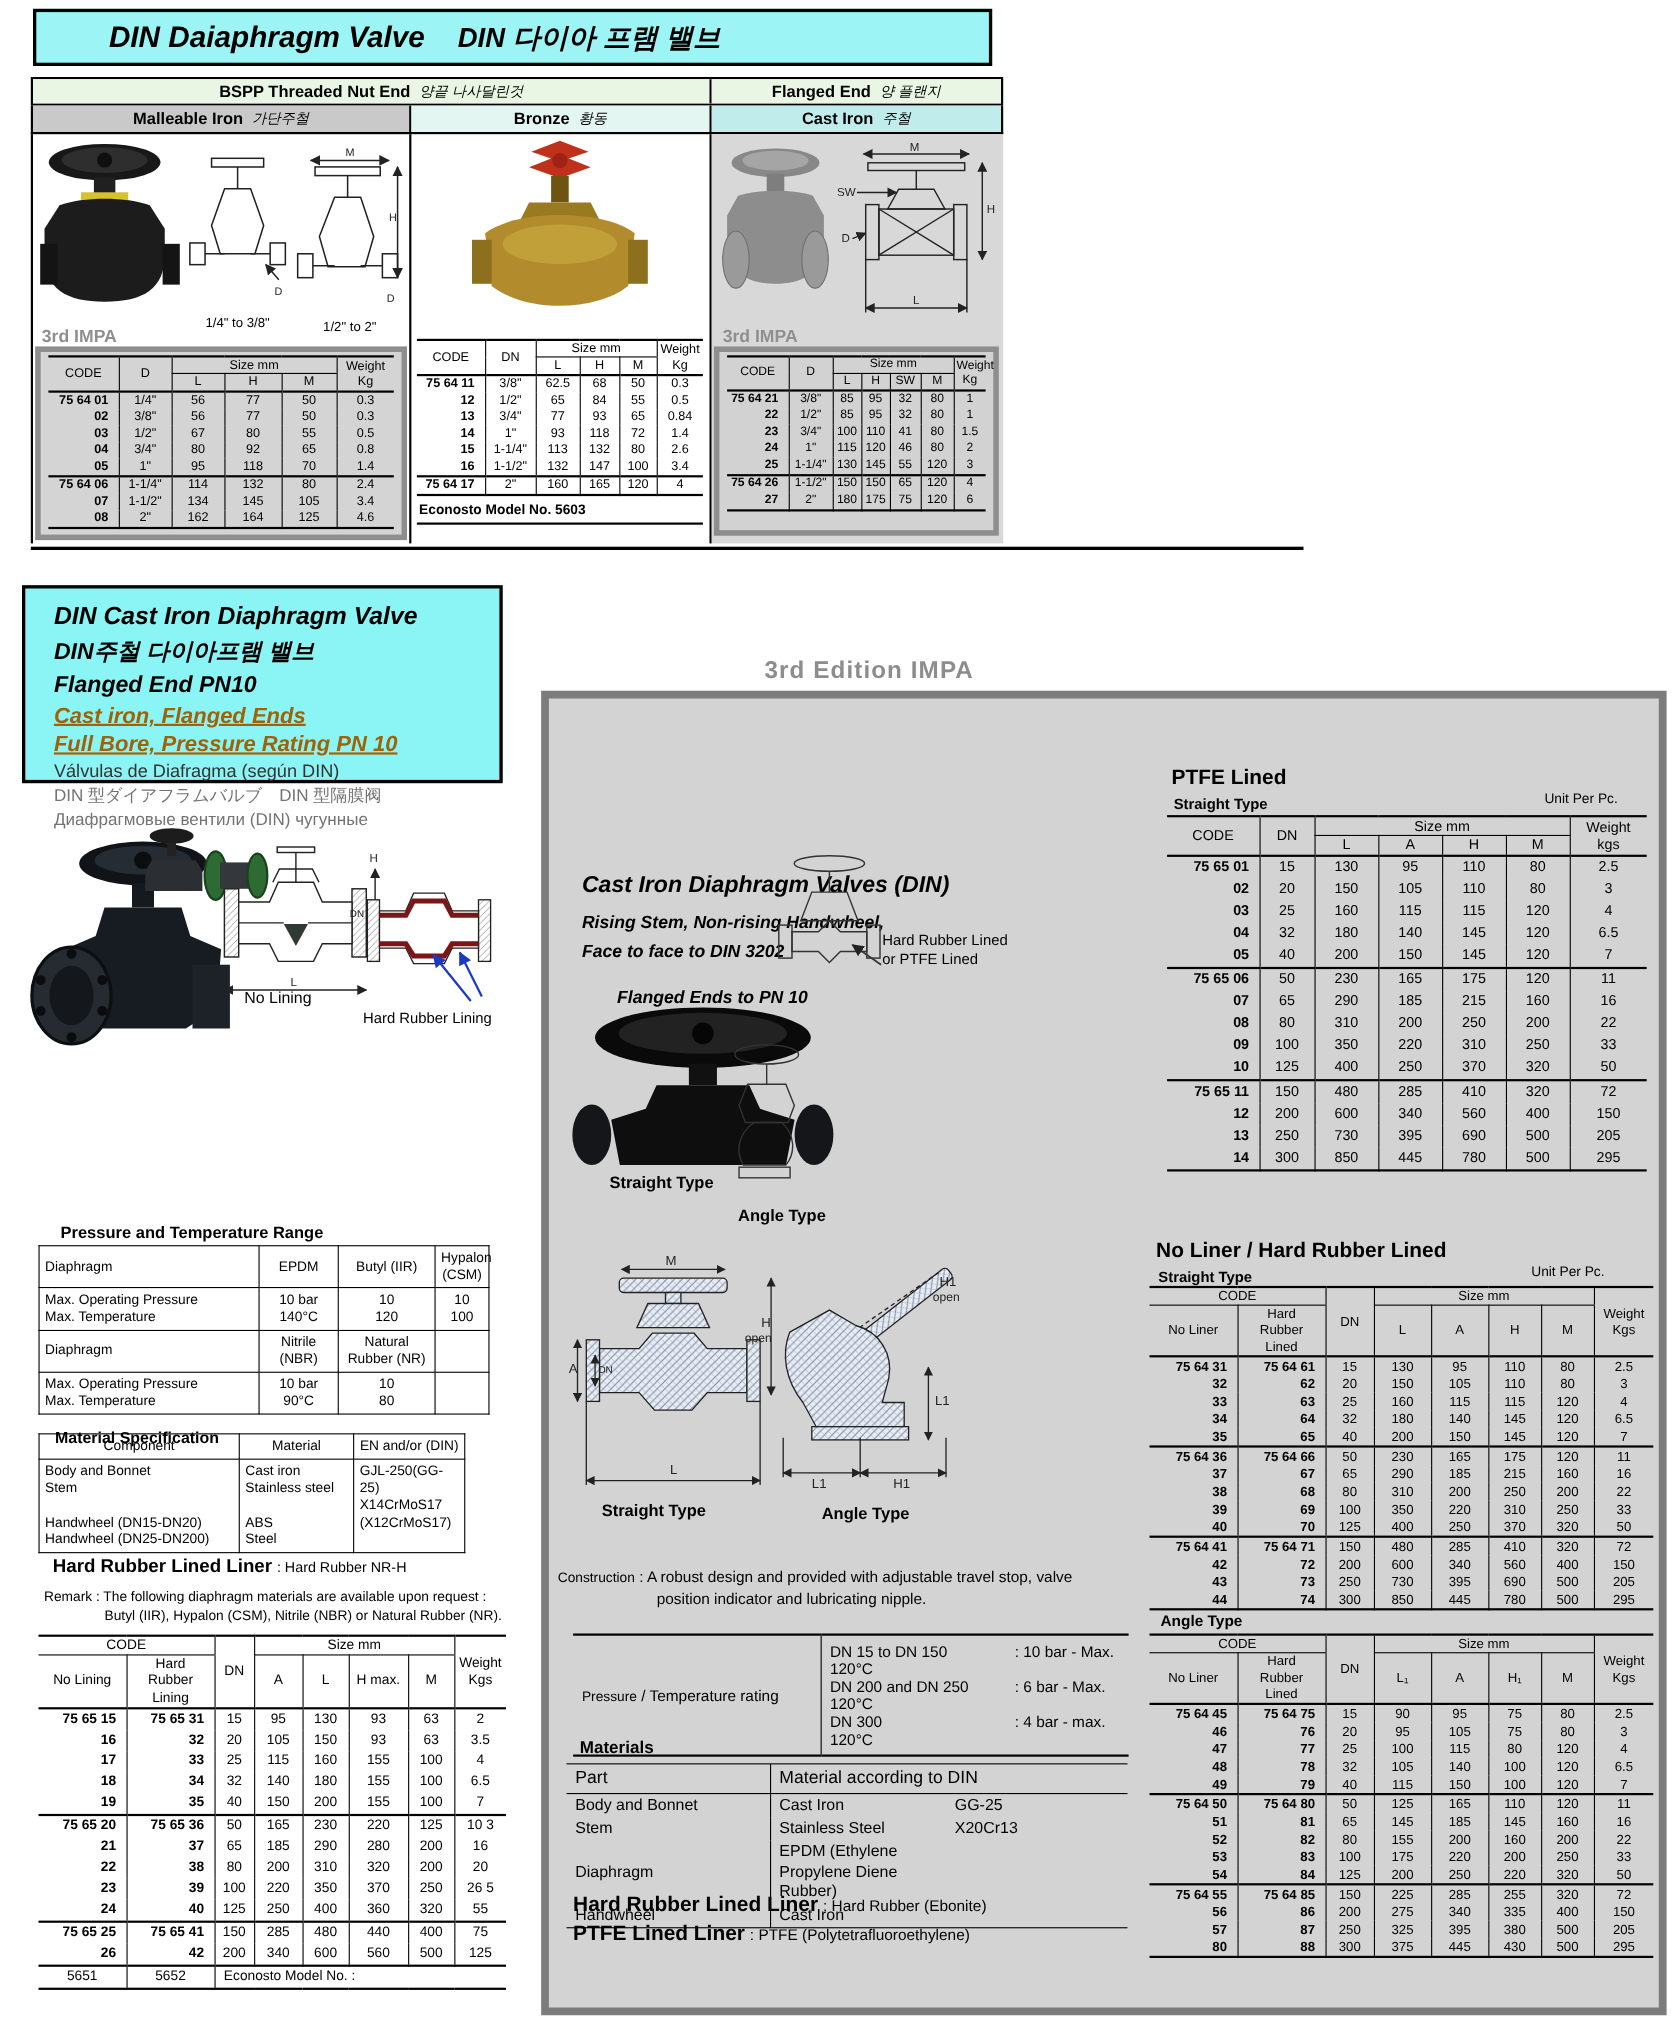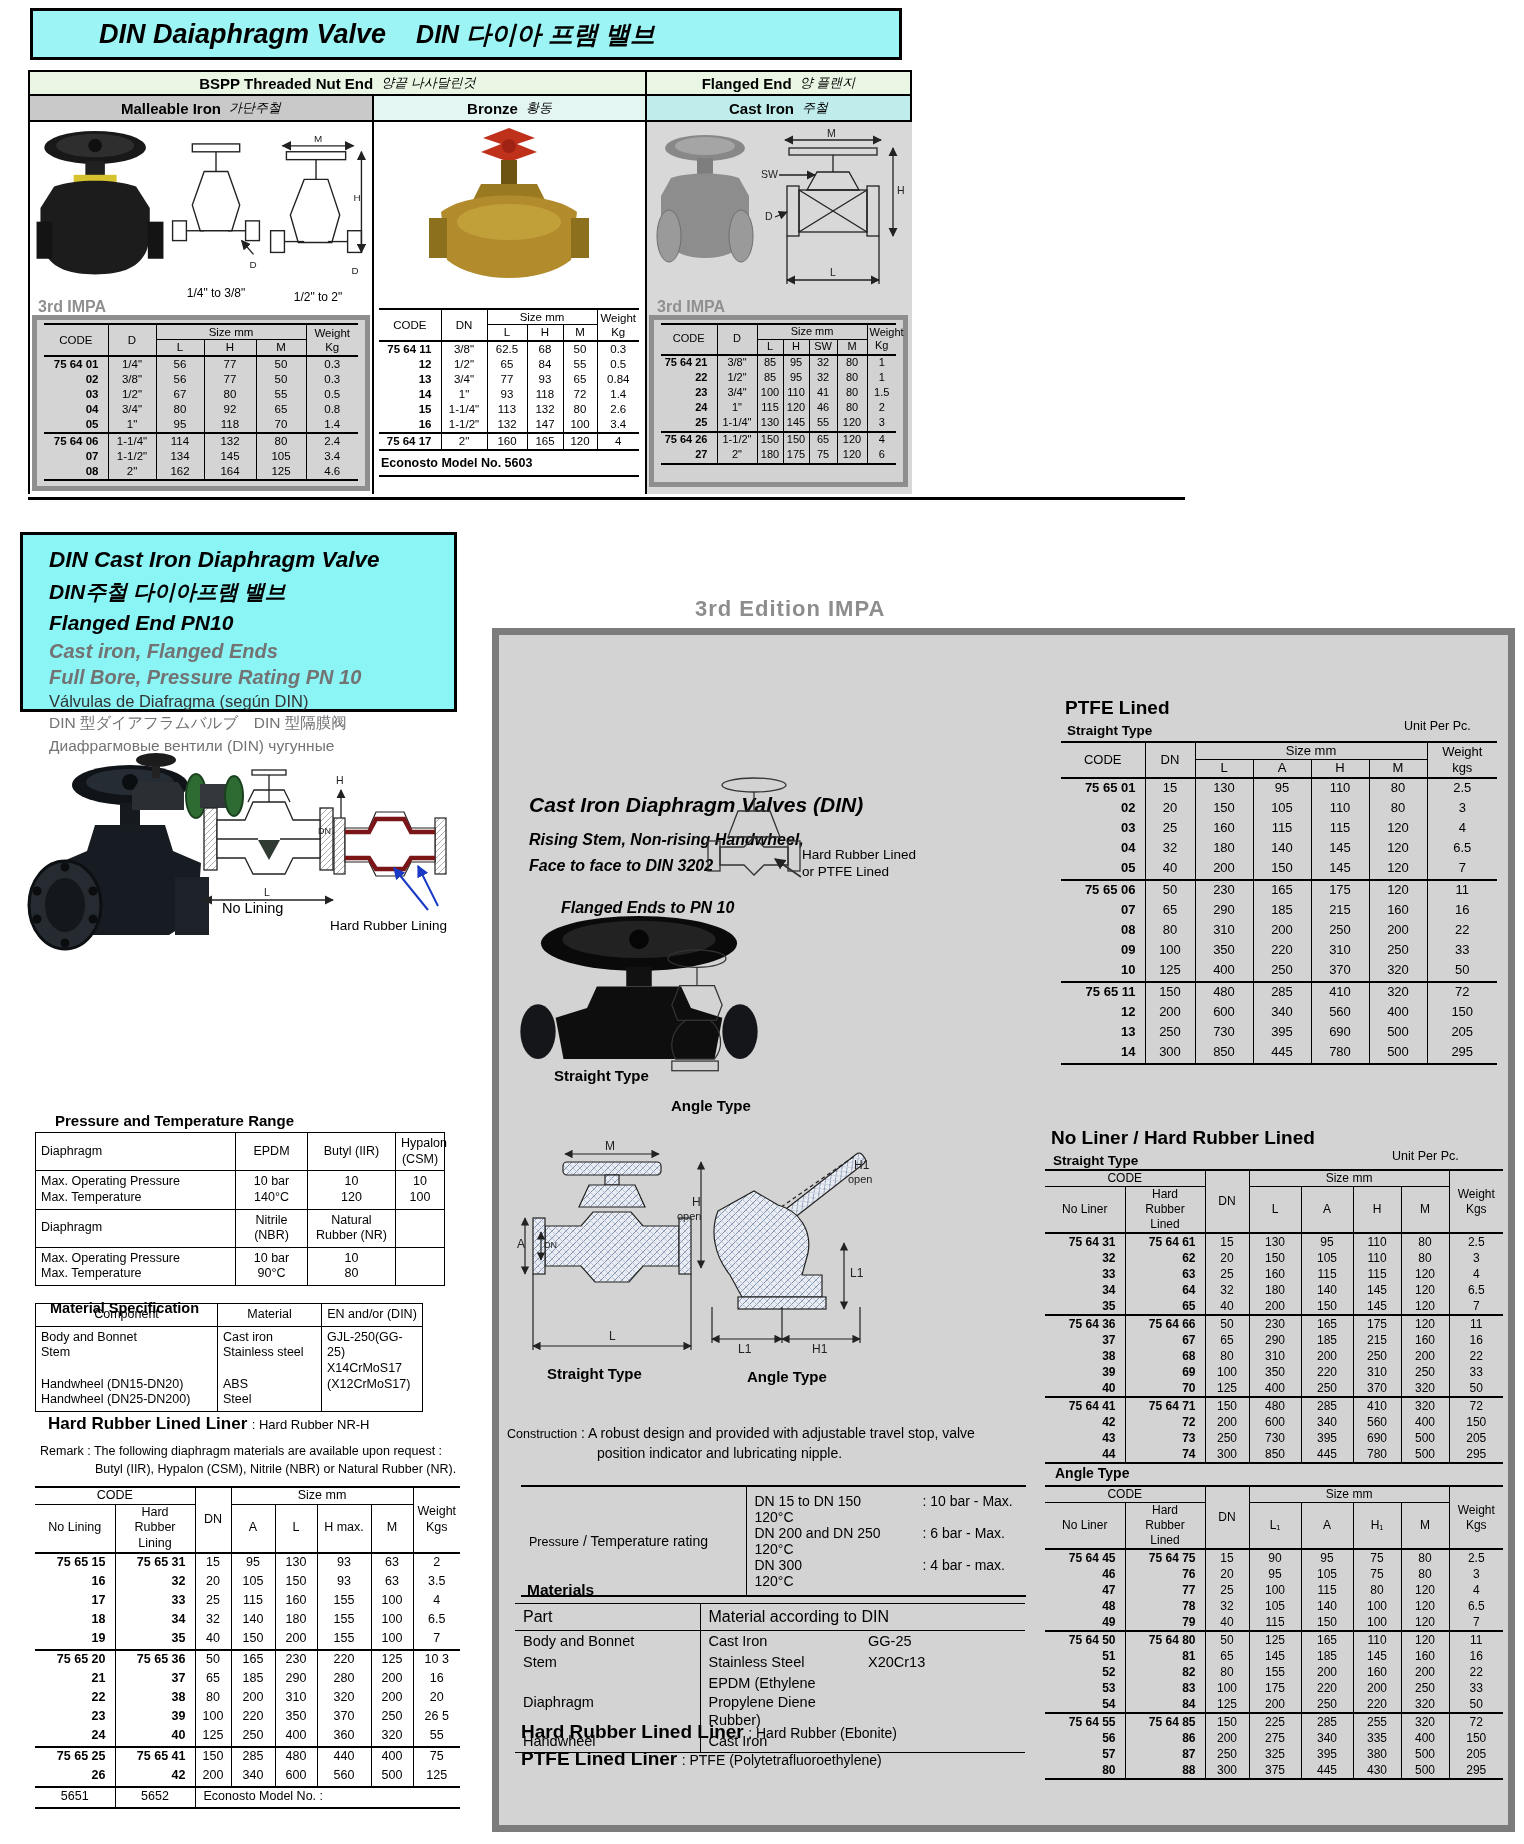--- a/index.html
+++ b/index.html
@@ -65,21 +65,21 @@
   table.mats th{font-weight:normal;text-align:left;font-size:16px;padding:4px 8px;border-bottom:1.5px solid #000;}
   table.mats td{text-align:left;padding:1px 8px;line-height:1.3;}
   table.mats{border-top:1.5px solid #000;border-bottom:1.5px solid #000;}
   table.mats th:nth-child(2),table.mats td:nth-child(2){border-left:1.5px solid #000;}
 
   
   .cyanbox{left:20px;top:532px;width:437px;height:180px;background:#8bf4f4;border:3px solid #000;
            box-sizing:border-box;padding:12px 10px 16px 26px;}
   .cb1{font:italic bold 22.5px "Liberation Sans",sans-serif;margin-bottom:5px;}
   .cb2{font:italic bold 21px "Liberation Sans",sans-serif;margin-bottom:5px;}
-  .cb4{font:italic bold 20px "Liberation Sans",sans-serif;color:#737373;margin-bottom:3px;}
+  .cb4{font:italic bold 20px "Liberation Sans",sans-serif;color:#a16207;margin-bottom:3px;text-decoration:underline;}
   .cb6{font-size:16.5px;color:#333;margin-bottom:2px;}
   .cb7{font-size:15.5px;color:#737373;margin-bottom:3px;}
 
   .h-rule{left:28px;top:497px;width:1157px;height:3px;background:#000;}
 
   .secthead{font-weight:bold;font-size:15px;}
   .bold-liner{font-weight:bold;font-size:17px;}
   .liner-rest{font-size:13px;font-weight:normal;}
   .remark{font-size:12.5px;}
 

